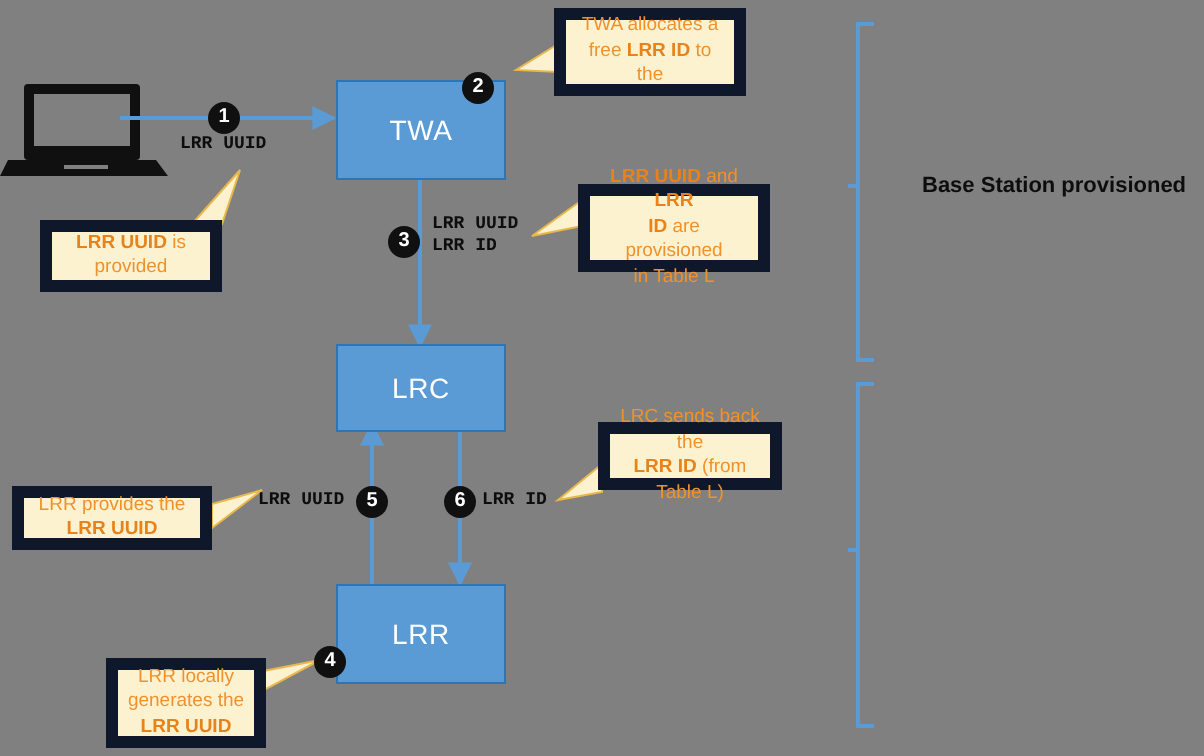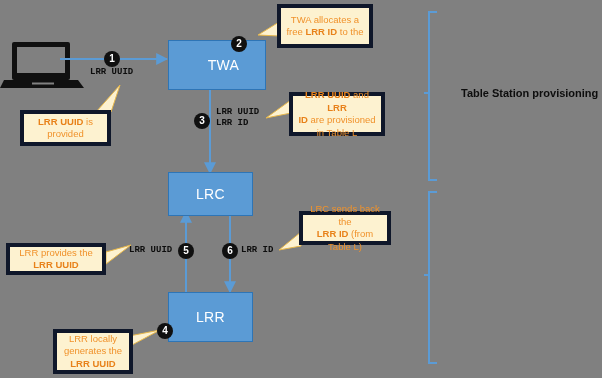--- a/index.html
+++ b/index.html
@@ -27,21 +27,21 @@
 
   
   .mono{
     position:absolute;font-family:"Liberation Mono","DejaVu Sans Mono",monospace;
     font-size:9px;font-weight:bold;color:#0d0d0d;white-space:pre;
     line-height:11px;letter-spacing:0px;z-index:5;
   }
 
   
   .callout{
-    position:absolute;background:#FDF2D0;border:4px solid #0f172a;
+    position:absolute;background:#FDF2D0;border:6px solid #0f172a;
     color:#F0922B;font-size:9.5px;line-height:12.5px;text-align:center;
     display:flex;align-items:center;justify-content:center;
     padding:3px 4px;box-sizing:border-box;z-index:4;
   }
   .callout b{font-weight:bold;color:#E8821A;}
   .callout span.t{display:block;}
 
   
   .grouplabel{
     position:absolute;font-size:11px;font-weight:bold;color:#0d0d0d;
@@ -83,21 +83,21 @@
       <path d="M 301 232 L 279 250 L 301 246 Z"></path>
       <path d="M 119 338 L 160 330 L 119 352 Z"></path>
     </g>
 
     <g stroke="#5B9BD5" stroke-width="2" fill="none" stroke-linecap="butt">
       <path d="M 437 12 L 429 12 L 429 93 L 424 93 L 429 93 L 429 180 L 437 180"></path>
       <path d="M 437 192 L 429 192 L 429 275 L 424 275 L 429 275 L 429 363 L 437 363"></path>
     </g>
   </svg>
 
-  <div class="node" style="left:168px;top:40px;width:83px;height:48px;padding-left:13px;">
+  <div class="node" style="left:168px;top:40px;width:83px;height:48px;">
     <span>TWA</span>
   </div>
 
   <div class="node" style="left:168px;top:172px;width:83px;height:42px;">
     <span>LRC</span>
   </div>
 
   <div class="node" style="left:168px;top:292px;width:83px;height:48px;">
     <span>LRR</span>
   </div>
@@ -154,15 +154,15 @@
     </div>
 
   <div class="callout" style="left:53px;top:329px;width:80px;height:45px;">
       <div>
         <span class="t"><span>LRR locally</span></span>
         <span class="t"><span>generates the</span></span>
         <span class="t"><b>LRR UUID</b></span>
       </div>
     </div>
 
-  <div class="grouplabel" style="left:461px;top:87px;">Table Station provisioning</div>
+  <div class="grouplabel" style="left:461px;top:87px;">Base Station provisioned</div>
 
 </div>
 
 </body></html>

